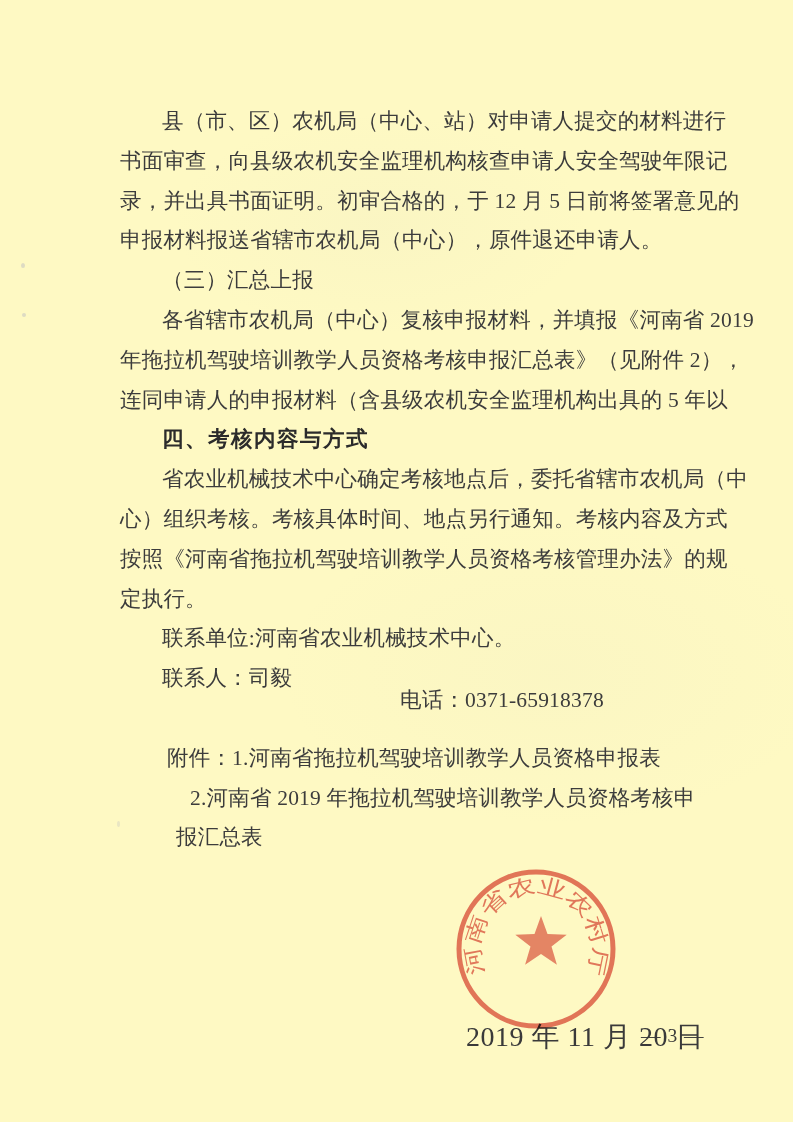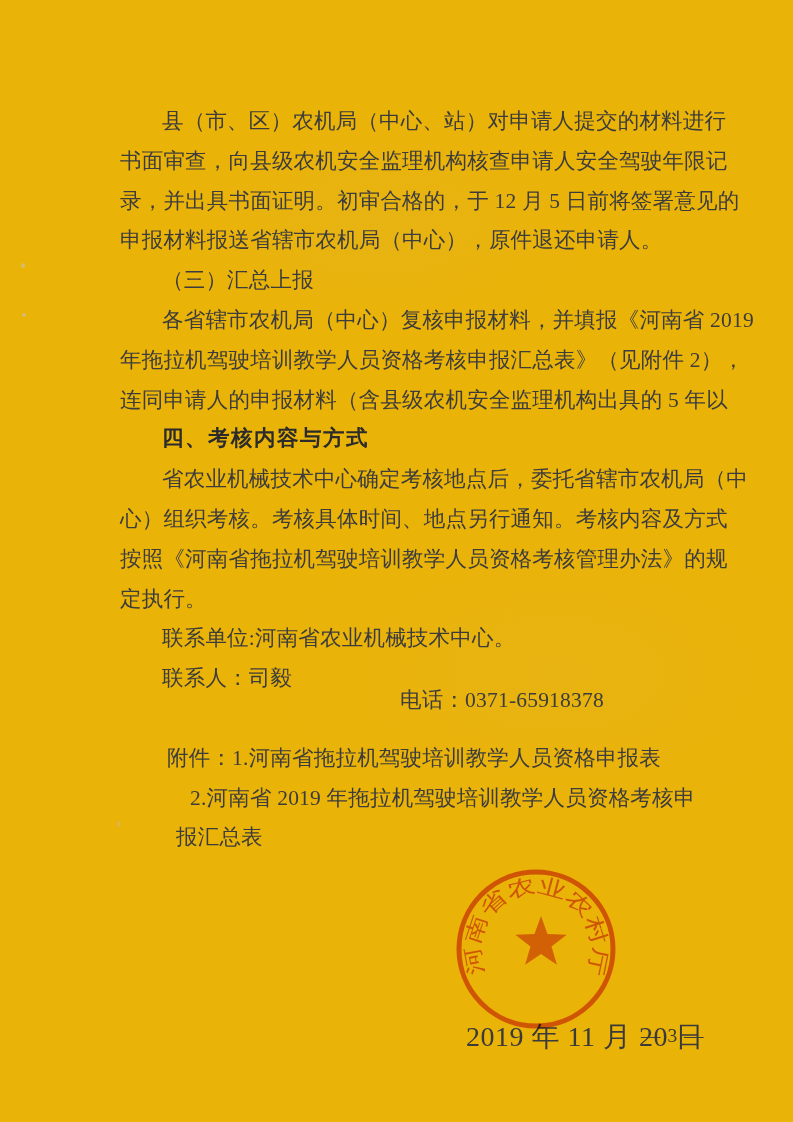--- a/index.html
+++ b/index.html
@@ -1,20 +1,20 @@
 <!DOCTYPE html>
 <html><head>
 <meta charset="utf-8">
 <style>
   html,body{margin:0;padding:0;background:#e9e9e9;}
   .page{
     position:relative;
     width:793px;height:1122px;
     margin:0 auto;
-    background:#eab308;
+    background:#fef9c3;
     overflow:hidden;
     font-family:"Liberation Serif","DejaVu Serif",serif;
     color:#3c3c3c;
   }
   
   .page::before{
     content:"";position:absolute;inset:0;pointer-events:none;
     background:
       radial-gradient(ellipse 300px 160px at 48% 20%, rgba(190,190,190,0.06), transparent 70%),
       radial-gradient(ellipse 400px 220px at 70% 60%, rgba(190,190,190,0.05), transparent 70%);
@@ -25,21 +25,21 @@
   .line{
     font-size:21.5px;
     line-height:39.8px;
     height:39.8px;
     white-space:nowrap;
     letter-spacing:0.2px;
   }
   .j{ text-align:justify; text-align-last:justify; }
   .ind{ text-indent:42px; }
   .b{
-    font-family:Liberation Mono, monospace;
+    font-family:Liberation Serif, serif;
     font-weight:700;color:#2b2b2b;letter-spacing:1.5px;
   }
   .contact-row{ position:relative; }
   .contact-person{ margin-left:42px; }
   .contact-phone{ position:absolute; left:280px; top:0;margin-top:22px; }
   .att-row1{ margin-left:47px; }
   .att-row2{ margin-left:70px; }
   .att-row3{ margin-left:56px; }
   .sp{ height:39.8px; }
   .issue-date{

